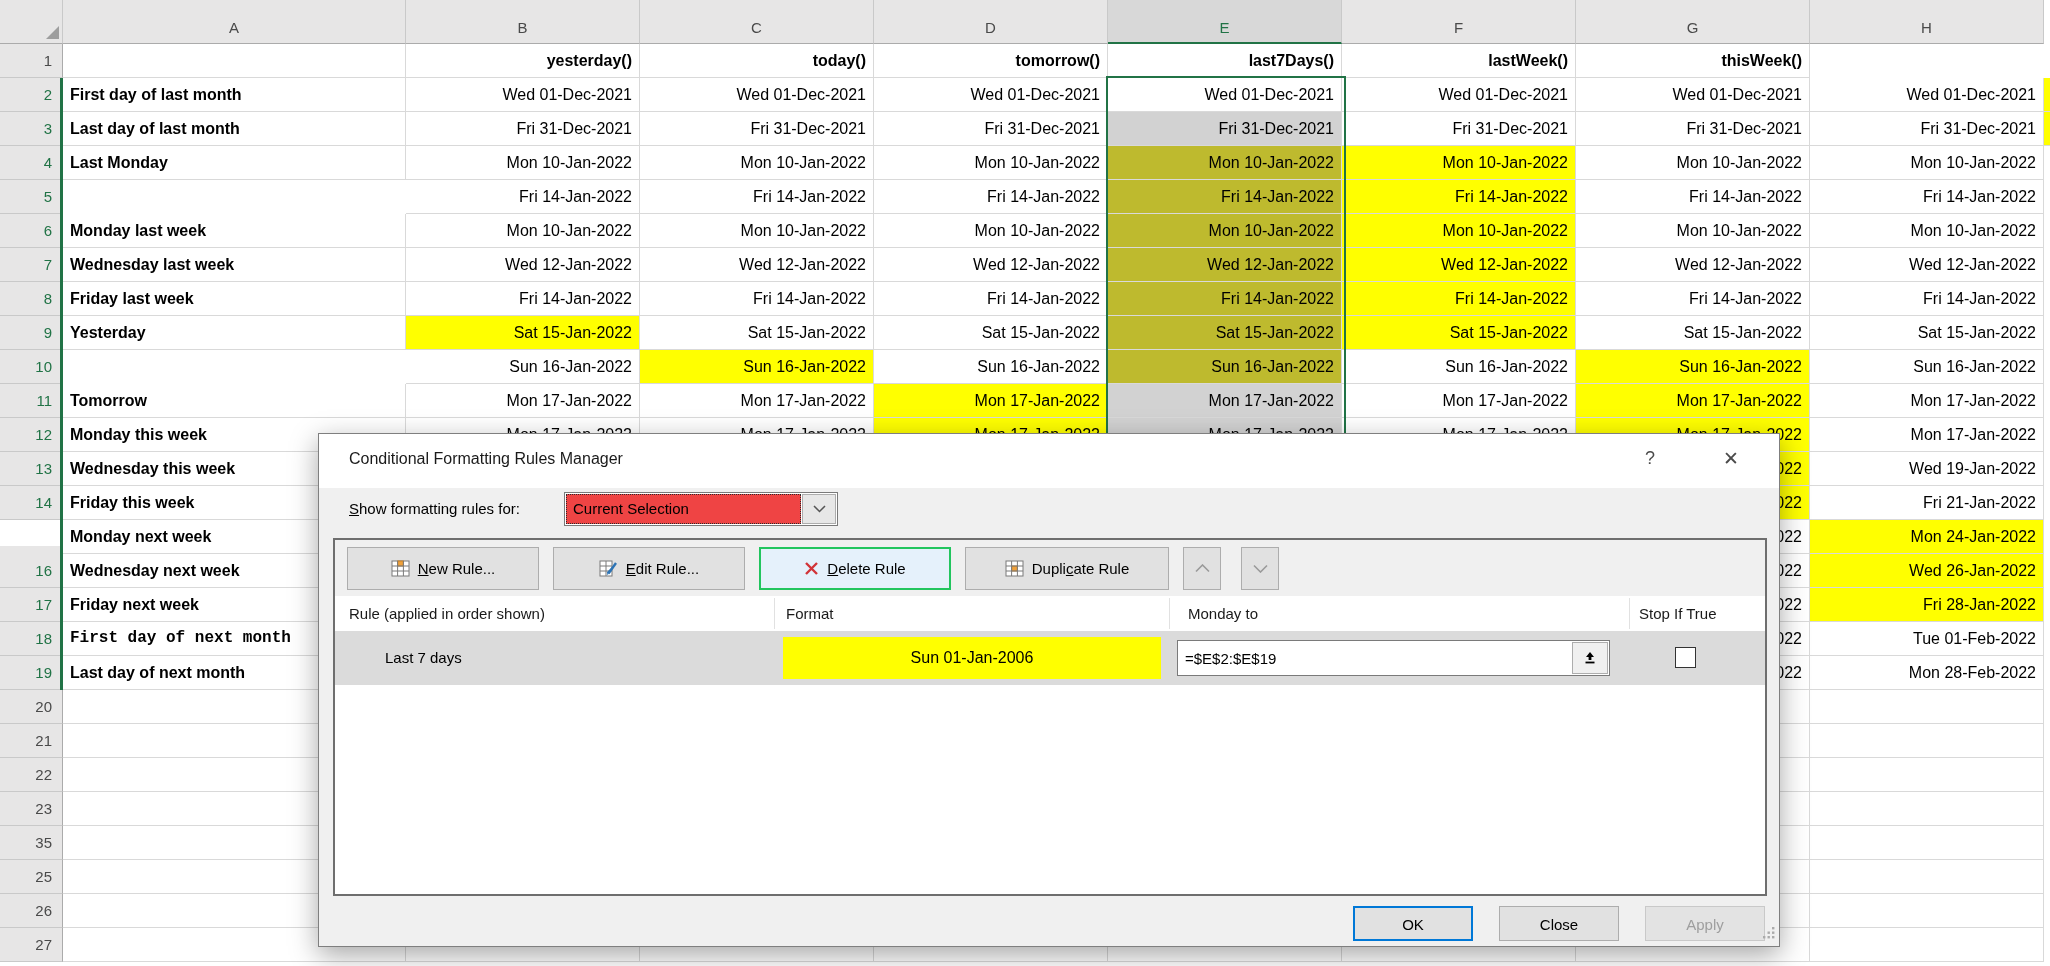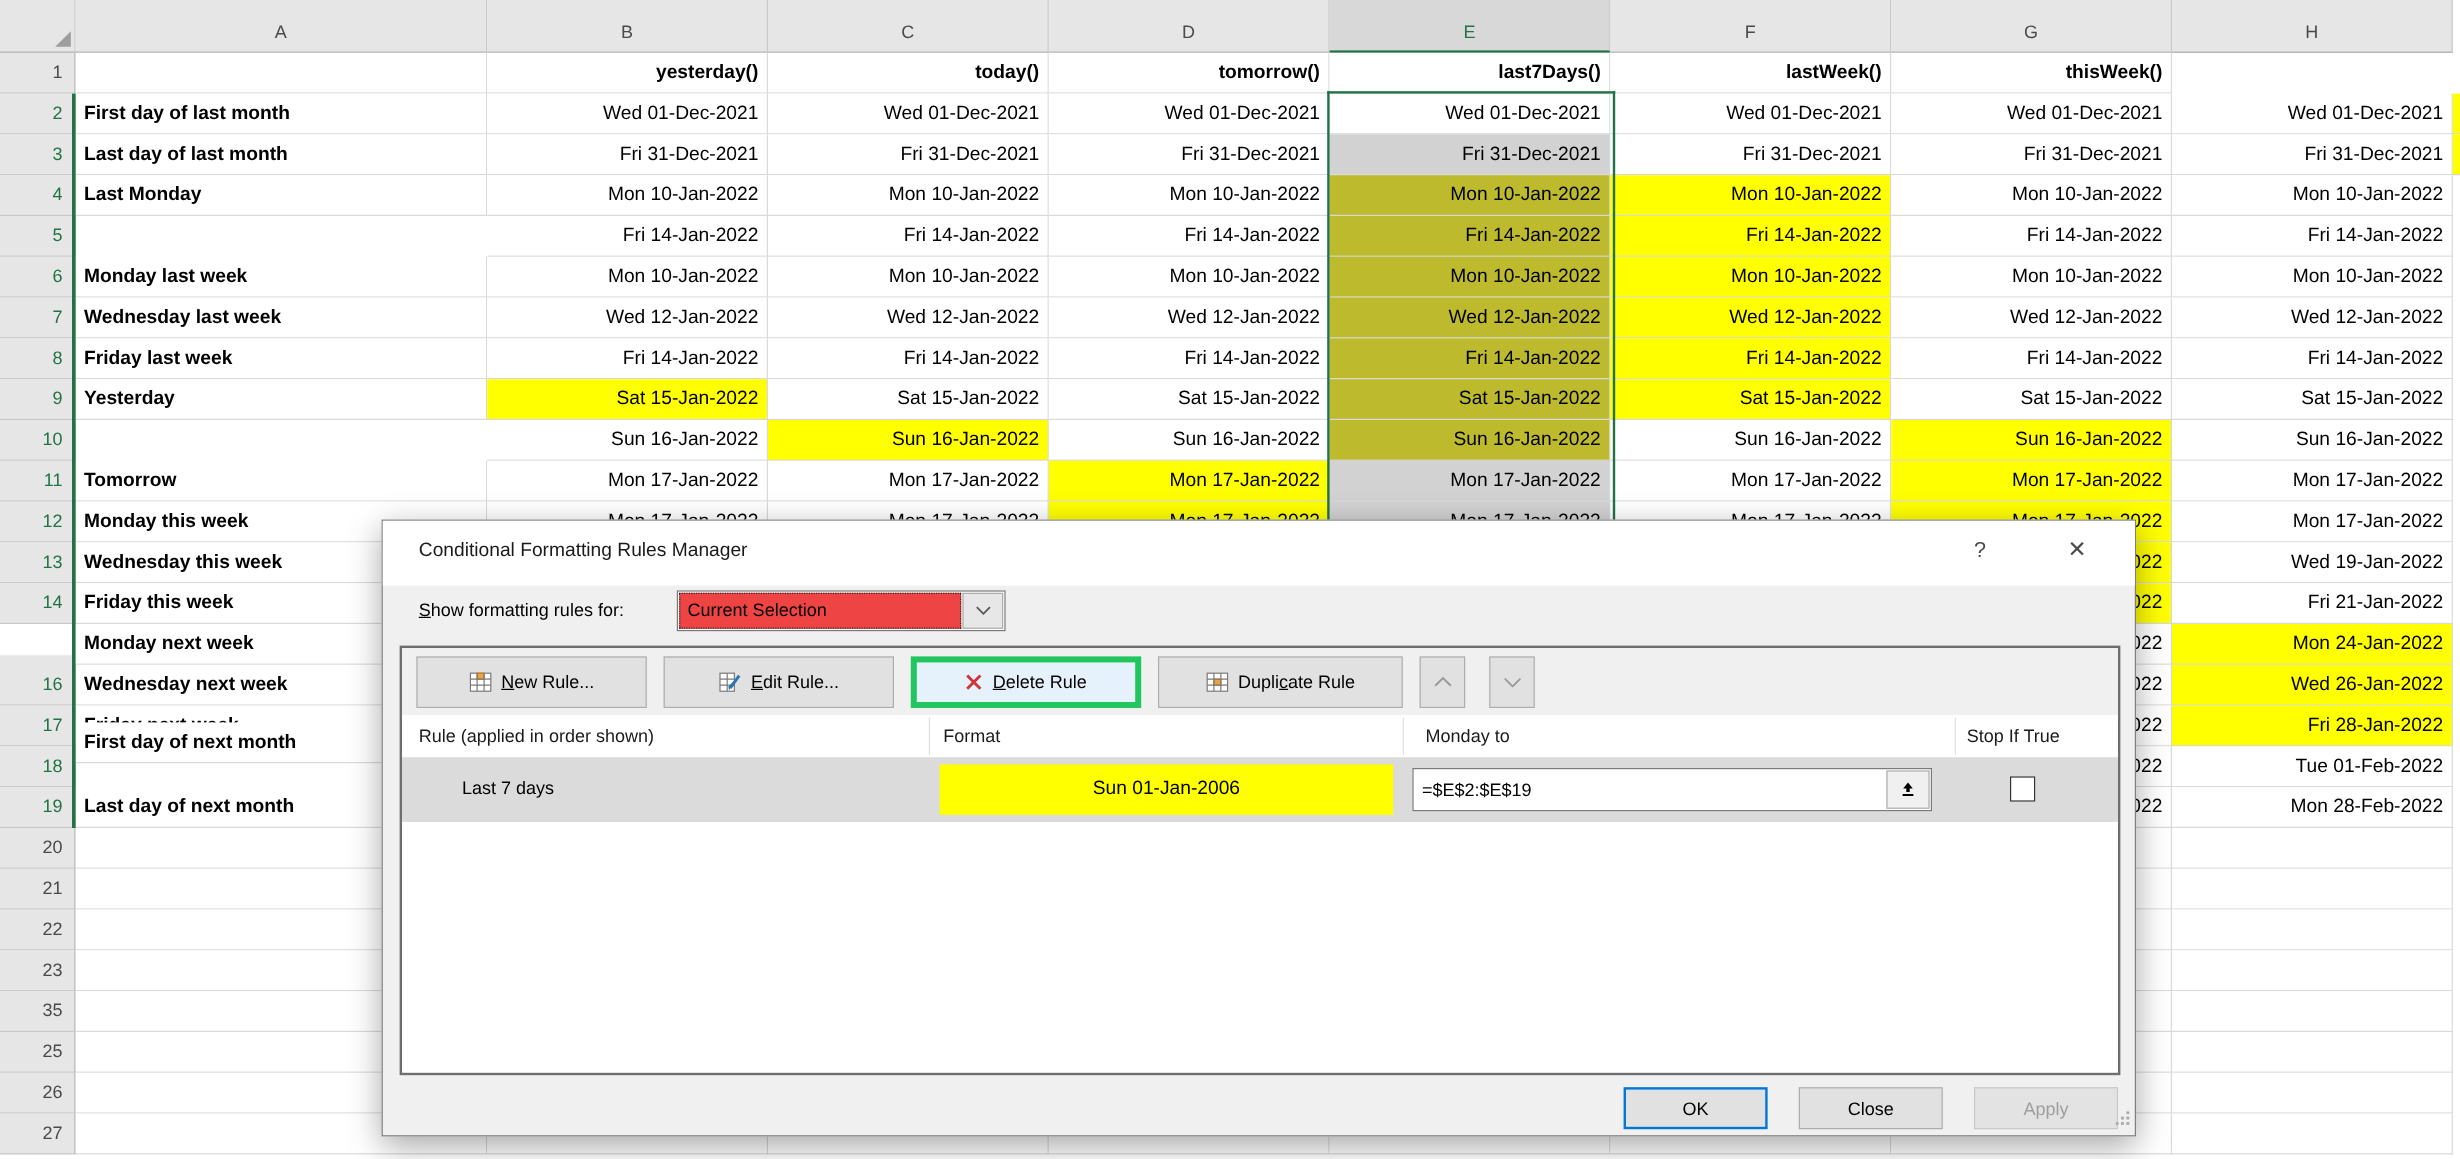--- a/index.html
+++ b/index.html
@@ -39,21 +39,21 @@
   .combo-text{position:absolute;left:1px;top:1px;bottom:1px;right:36px;background:#ef4444;
     border:1px dotted #2b2b2b;box-sizing:border-box;padding-left:6px;line-height:28px;overflow:hidden;white-space:nowrap;}
   .combo-arrow{position:absolute;right:1px;top:1px;width:34px;bottom:1px;background:#E7E7E7;
     border:1px solid #ADADAD;box-sizing:border-box;display:flex;align-items:center;justify-content:center;}
   .rules-frame{position:absolute;left:14px;top:104px;width:1434px;height:358px;background:#fff;
     border:2px solid #6E6E6E;box-sizing:border-box;}
   .toolbar{position:absolute;left:0;top:0;right:0;height:56px;background:#F0F0F0;}
   .tbtn{position:absolute;top:7px;height:43px;background:#E1E1E1;border:1px solid #ADADAD;box-sizing:border-box;
     display:flex;align-items:center;justify-content:center;gap:8px;font-size:15px;color:#000;
     font-family:inherit;cursor:pointer;white-space:nowrap;}
-  .tbtn.focus{background:#E5F1FB;border:5px solid #22c55e;}
+  .tbtn.focus{background:#E5F1FB;border:2px solid #22c55e;}
   .tbtn.arrowbtn{width:38px;}
   .list-headers{position:absolute;left:0;top:56px;right:0;height:35px;background:#fff;}
   .lh{position:absolute;top:0;line-height:35px;color:#1a1a1a;white-space:nowrap;}
   .vsep{position:absolute;top:2px;width:1px;height:31px;background:#E1E1E1;}
   .rule-row{position:absolute;left:0;top:91px;right:0;height:54px;background:#DBDBDB;cursor:pointer;}
   .rule-name{position:absolute;left:50px;line-height:54px;}
   .rule-swatch{position:absolute;left:448px;top:6px;width:378px;height:42px;text-align:center;
     line-height:42px;font-size:16px;color:#000;overflow:hidden;}
   .applies-box{position:absolute;left:842px;top:9px;width:433px;height:36px;background:#fff;
     border:1px solid #7A7A7A;box-sizing:border-box;}
@@ -229,21 +229,21 @@
       <div class="gcell selrow" style="left: 0px; top: 588px; width: 63px; height: 34px;">17</div>
       <div class="cell alabel" style="left: 63px; top: 588px; width: 343px; height: 34px;">Friday next week</div>
       <div class="cell f-w" style="left: 406px; top: 588px; width: 234px; height: 34px;"></div>
       <div class="cell f-w" style="left: 640px; top: 588px; width: 234px; height: 34px;"></div>
       <div class="cell f-w" style="left: 874px; top: 588px; width: 234px; height: 34px;"></div>
       <div class="cell f-w" style="left: 1108px; top: 588px; width: 234px; height: 34px;"></div>
       <div class="cell f-w" style="left: 1342px; top: 588px; width: 234px; height: 34px;"></div>
       <div class="cell f-w" style="left: 1576px; top: 588px; width: 234px; height: 34px;">Fri 28-Jan-2022</div>
       <div class="cell f-y" style="left: 1810px; top: 588px; width: 234px; height: 34px;">Fri 28-Jan-2022</div>
       <div class="gcell selrow" style="left: 0px; top: 622px; width: 63px; height: 34px;">18</div>
-      <div class="cell alabel" style="left: 63px; top: 602px; width: 343px; height: 34px;">First day of next month</div>
+      <div class="cell alabel" style="left: 63px; top: 622px; width: 343px; height: 34px; font-family: Liberation Mono, monospace;">First day of next month</div>
       <div class="cell f-w" style="left: 406px; top: 622px; width: 234px; height: 34px;"></div>
       <div class="cell f-w" style="left: 640px; top: 622px; width: 234px; height: 34px;"></div>
       <div class="cell f-w" style="left: 874px; top: 622px; width: 234px; height: 34px;"></div>
       <div class="cell f-w" style="left: 1108px; top: 622px; width: 234px; height: 34px;"></div>
       <div class="cell f-w" style="left: 1342px; top: 622px; width: 234px; height: 34px;"></div>
       <div class="cell f-w" style="left: 1576px; top: 622px; width: 234px; height: 34px;">Tue 01-Feb-2022</div>
       <div class="cell f-w" style="left: 1810px; top: 622px; width: 234px; height: 34px;">Tue 01-Feb-2022</div>
       <div class="gcell selrow" style="left: 0px; top: 656px; width: 63px; height: 34px;">19</div>
       <div class="cell alabel" style="left: 63px; top: 656px; width: 343px; height: 34px;">Last day of next month</div>
       <div class="cell f-w" style="left: 406px; top: 656px; width: 234px; height: 34px;"></div>

